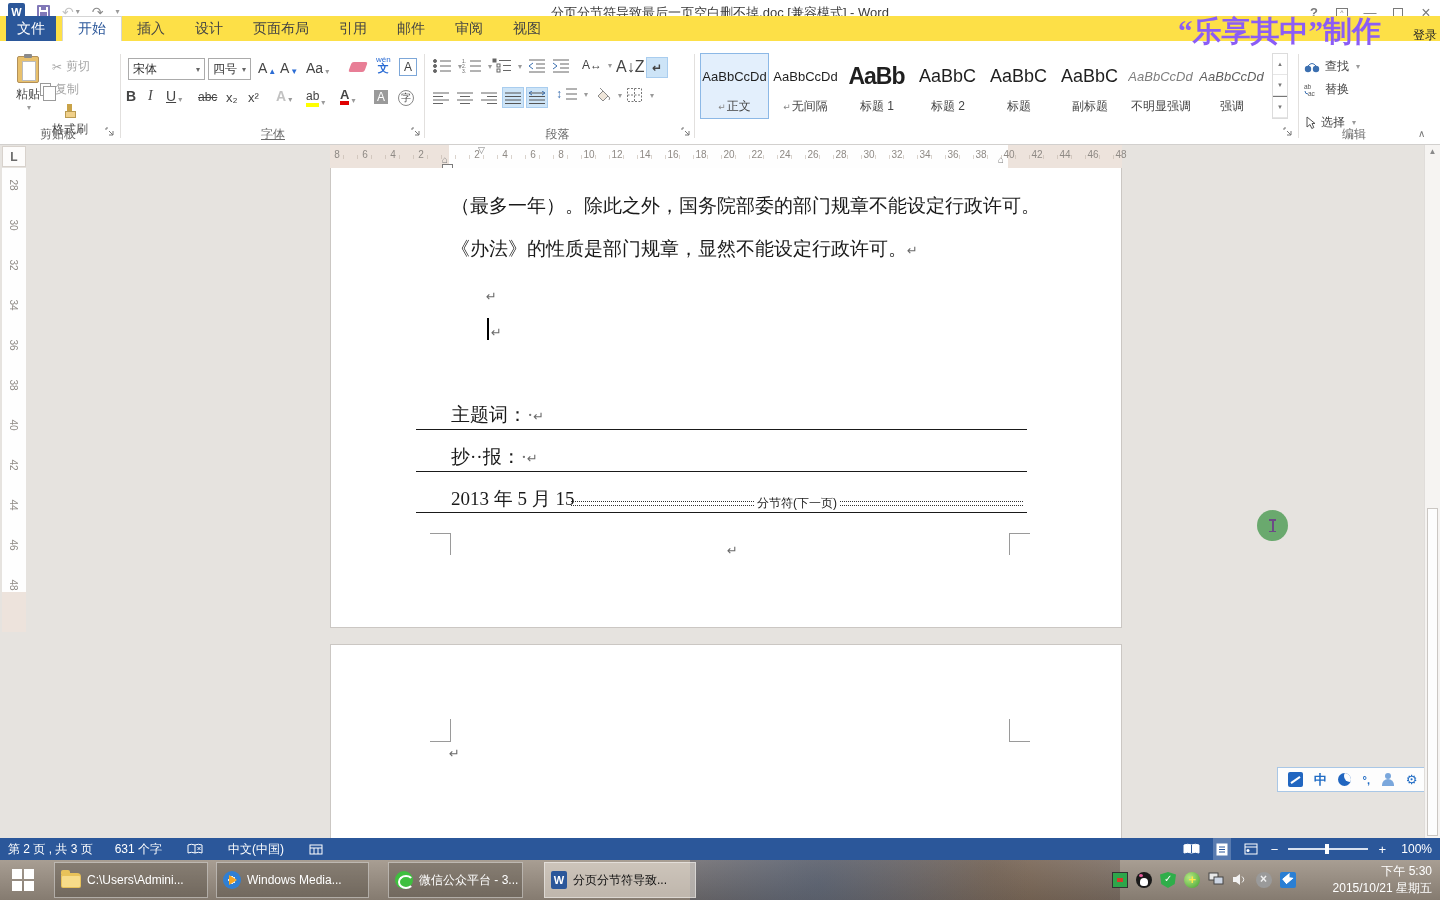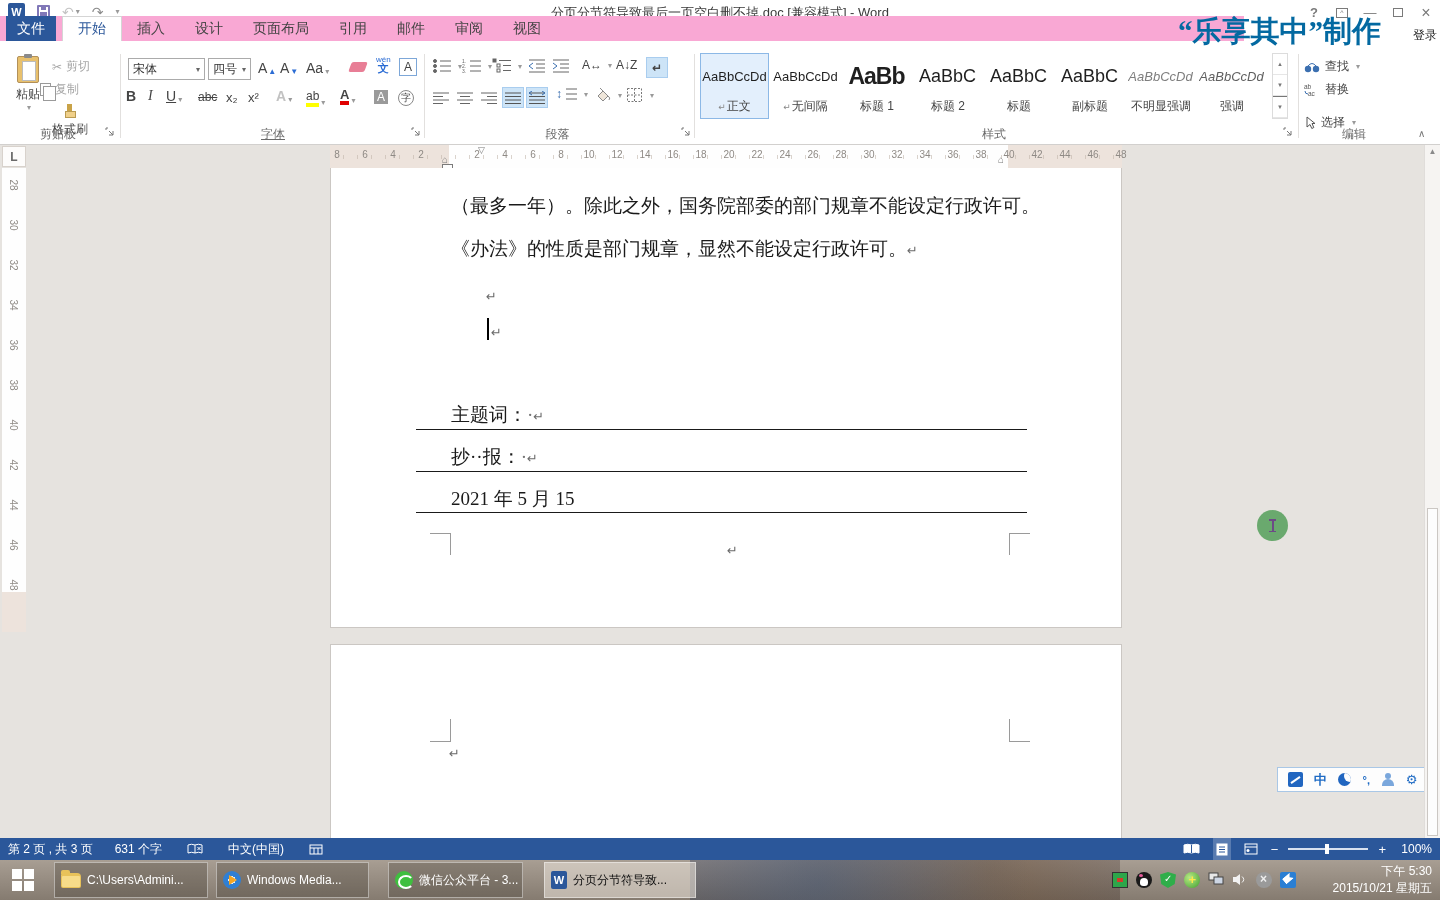--- a/index.html
+++ b/index.html
@@ -17,26 +17,26 @@
   .ddm{font-size:8px;color:#9a9a9a;margin-left:2px;}
   .savebox{width:13px;height:13px;border:2px solid #8178b8;border-radius:1px;position:relative;margin-left:12px;}
   .savebox:before{content:"";position:absolute;left:2px;top:-1px;width:5px;height:4px;background:#8178b8;}
   .savebox:after{content:"";position:absolute;left:1px;bottom:0;width:7px;height:4px;background:#8178b8;}
   #title-text{position:absolute;left:0;right:0;top:0;height:25px;text-align:center;font-size:13px;color:#3b3b3b;line-height:25px;}
   .wctrls{position:absolute;right:0;top:0;height:25px;display:flex;}
   .wc{width:28px;height:25px;display:flex;align-items:center;justify-content:center;color:#7a7a7a;font-size:13px;}
   .ribopt{width:12px;height:10px;border:1px solid #7a7a7a;position:relative;font-size:7px;line-height:8px;text-align:center;color:#7a7a7a;}
   .restore-g{width:10px;height:9px;border:1px solid #7a7a7a;position:relative;background:#fff;}
   .restore-g:before{content:"";position:absolute;left:2px;top:-3px;width:9px;height:8px;border:1px solid #7a7a7a;z-index:-1;}
-  #overlay-credit{position:absolute;left:1178px;top:12px;z-index:60;color:#0369a1;
+  #overlay-credit{position:absolute;left:1178px;top:12px;z-index:60;color:#8b5cf6;
      font-family:"Liberation Serif","DejaVu Serif",serif;font-weight:bold;font-size:29px;white-space:nowrap;}
   #signin{position:absolute;right:3px;top:27px;font-size:12px;color:#262626;z-index:61;}
 
   
-  #tabrow{position:absolute;left:0;top:16px;width:1244px;height:25px;background:#f9a8d4;}
+  #tabrow{position:absolute;left:0;top:16px;width:1440px;height:25px;background:#fde047;}
   #file-tab{position:absolute;left:6px;top:0;width:50px;height:25px;background:#2b579a;color:#fff;
      font-size:14px;display:flex;align-items:center;justify-content:center;}
   #tabstrip{position:absolute;left:62px;top:0;height:25px;display:flex;}
   .rtab{height:25px;padding:0 15px;font-size:14px;color:#444;display:flex;align-items:center;}
   .rtab.active{color:#2b579a;border:1px solid #d5d5d5;border-bottom:none;background:#fff;}
 
   
   #ribbon{position:absolute;left:0;top:50px;width:1440px;height:95px;background:#fff;border-bottom:1px solid #d2d0ce;font-size:12px;color:#444;}
   .gsep{position:absolute;top:4px;height:84px;width:1px;background:#e2e0de;}
   .glabel{position:absolute;top:76px;height:16px;font-size:12px;color:#6a6a6a;text-align:center;}
@@ -424,21 +424,21 @@
             <line x1="8" y1="10" x2="17" y2="10"></line>
             <line x1="1" y1="14" x2="17" y2="14"></line>
             <path d="M1 5 L5 8 L1 11" fill="none" stroke="#3b6fb0"></path>
           </g>
         </svg>
     </div>
     <div class="rbtn" style="left:582px;top:8px;font-size:12px;">
       <span>A↔</span>
         <span class="ddm">▾</span>
     </div>
-    <div class="rbtn" style="left:616px;top:8px;font-size:12px;">
+    <div class="rbtn" style="left:616px;top:8px;font-size:16px;">
       <span>A↓Z</span>
     </div>
     <div class="tog on" style="left:646px;top:7px;">
       <b style="color:#444;">↵</b>
     </div>
 
     <div class="tog" style="left:430px;top:37px;">
       <svg width="18" height="14">
           <g stroke="#666">
             <line x1="1" y1="2" x2="17" y2="2"></line>
@@ -554,21 +554,20 @@
         <div class="scard v-emph">
         <div class="ssample">AaBbCcDd</div>
         <div class="sname"><span class="smark"></span><span>强调</span></div>
       </div>
       </div>
     <div id="gallery-scroll">
       <div>▲</div>
       <div>▼</div>
       <div class="morebar">▼</div>
     </div>
-    <div class="glabel" style="left:700px;width:588px;">样式</div>
     <svg class="glaunch" style="left:1282px;" viewBox="0 0 12 12">
         <path d="M2 4 V2 H4 M5 5 L9 9 M9 5 V9 H5" stroke="#777" fill="none"></path>
       </svg>
     <div class="gsep" style="left:1298px;"></div>
 
     <div class="edrow" style="top:8px;">
       <svg width="16" height="13">
           <circle cx="4" cy="9" r="3.2" fill="#3b6fb0"></circle>
           <circle cx="12" cy="9" r="3.2" fill="#3b6fb0"></circle>
           <path d="M4 6 Q8 1 12 6" stroke="#3b6fb0" fill="none"></path>
@@ -669,21 +668,26 @@
         <span class="pilcrow">↵</span>
       </div>
       <div class="docline" style="left:120px;top:236px;">
         <span>主题词：</span><span class="spacedot">·</span><span class="pilcrow">↵</span>
       </div>
       <div class="hline" style="top:261px;"></div>
       <div class="docline" style="left:120px;top:278px;">
         <span>抄··报：</span><span class="spacedot">·</span><span class="pilcrow">↵</span>
       </div>
       <div class="hline" style="top:303px;"></div>
-      <div class="docline" style="left:120px;top:320px;">2021 年 5 月 15</div>
+      <div class="docline" style="left:120px;top:320px;">2013 年 5 月 15</div>
+      <div class="secbreak">
+        <div class="dots"></div>
+        <span class="sbl">分节符(下一页)</span>
+        <div class="dots"></div>
+      </div>
       <div class="hline" style="top:344px;"></div>
       <div class="mark-h" style="left:99px;top:365px;"></div>
       <div class="mark-v" style="left:119px;top:365px;"></div>
       <div class="mark-h" style="left:678px;top:365px;"></div>
       <div class="mark-v" style="left:678px;top:365px;"></div>
       <div class="docline" style="left:396px;top:372px;font-size:14px;">
         <span class="pilcrow">↵</span>
       </div>
     </div>
 

